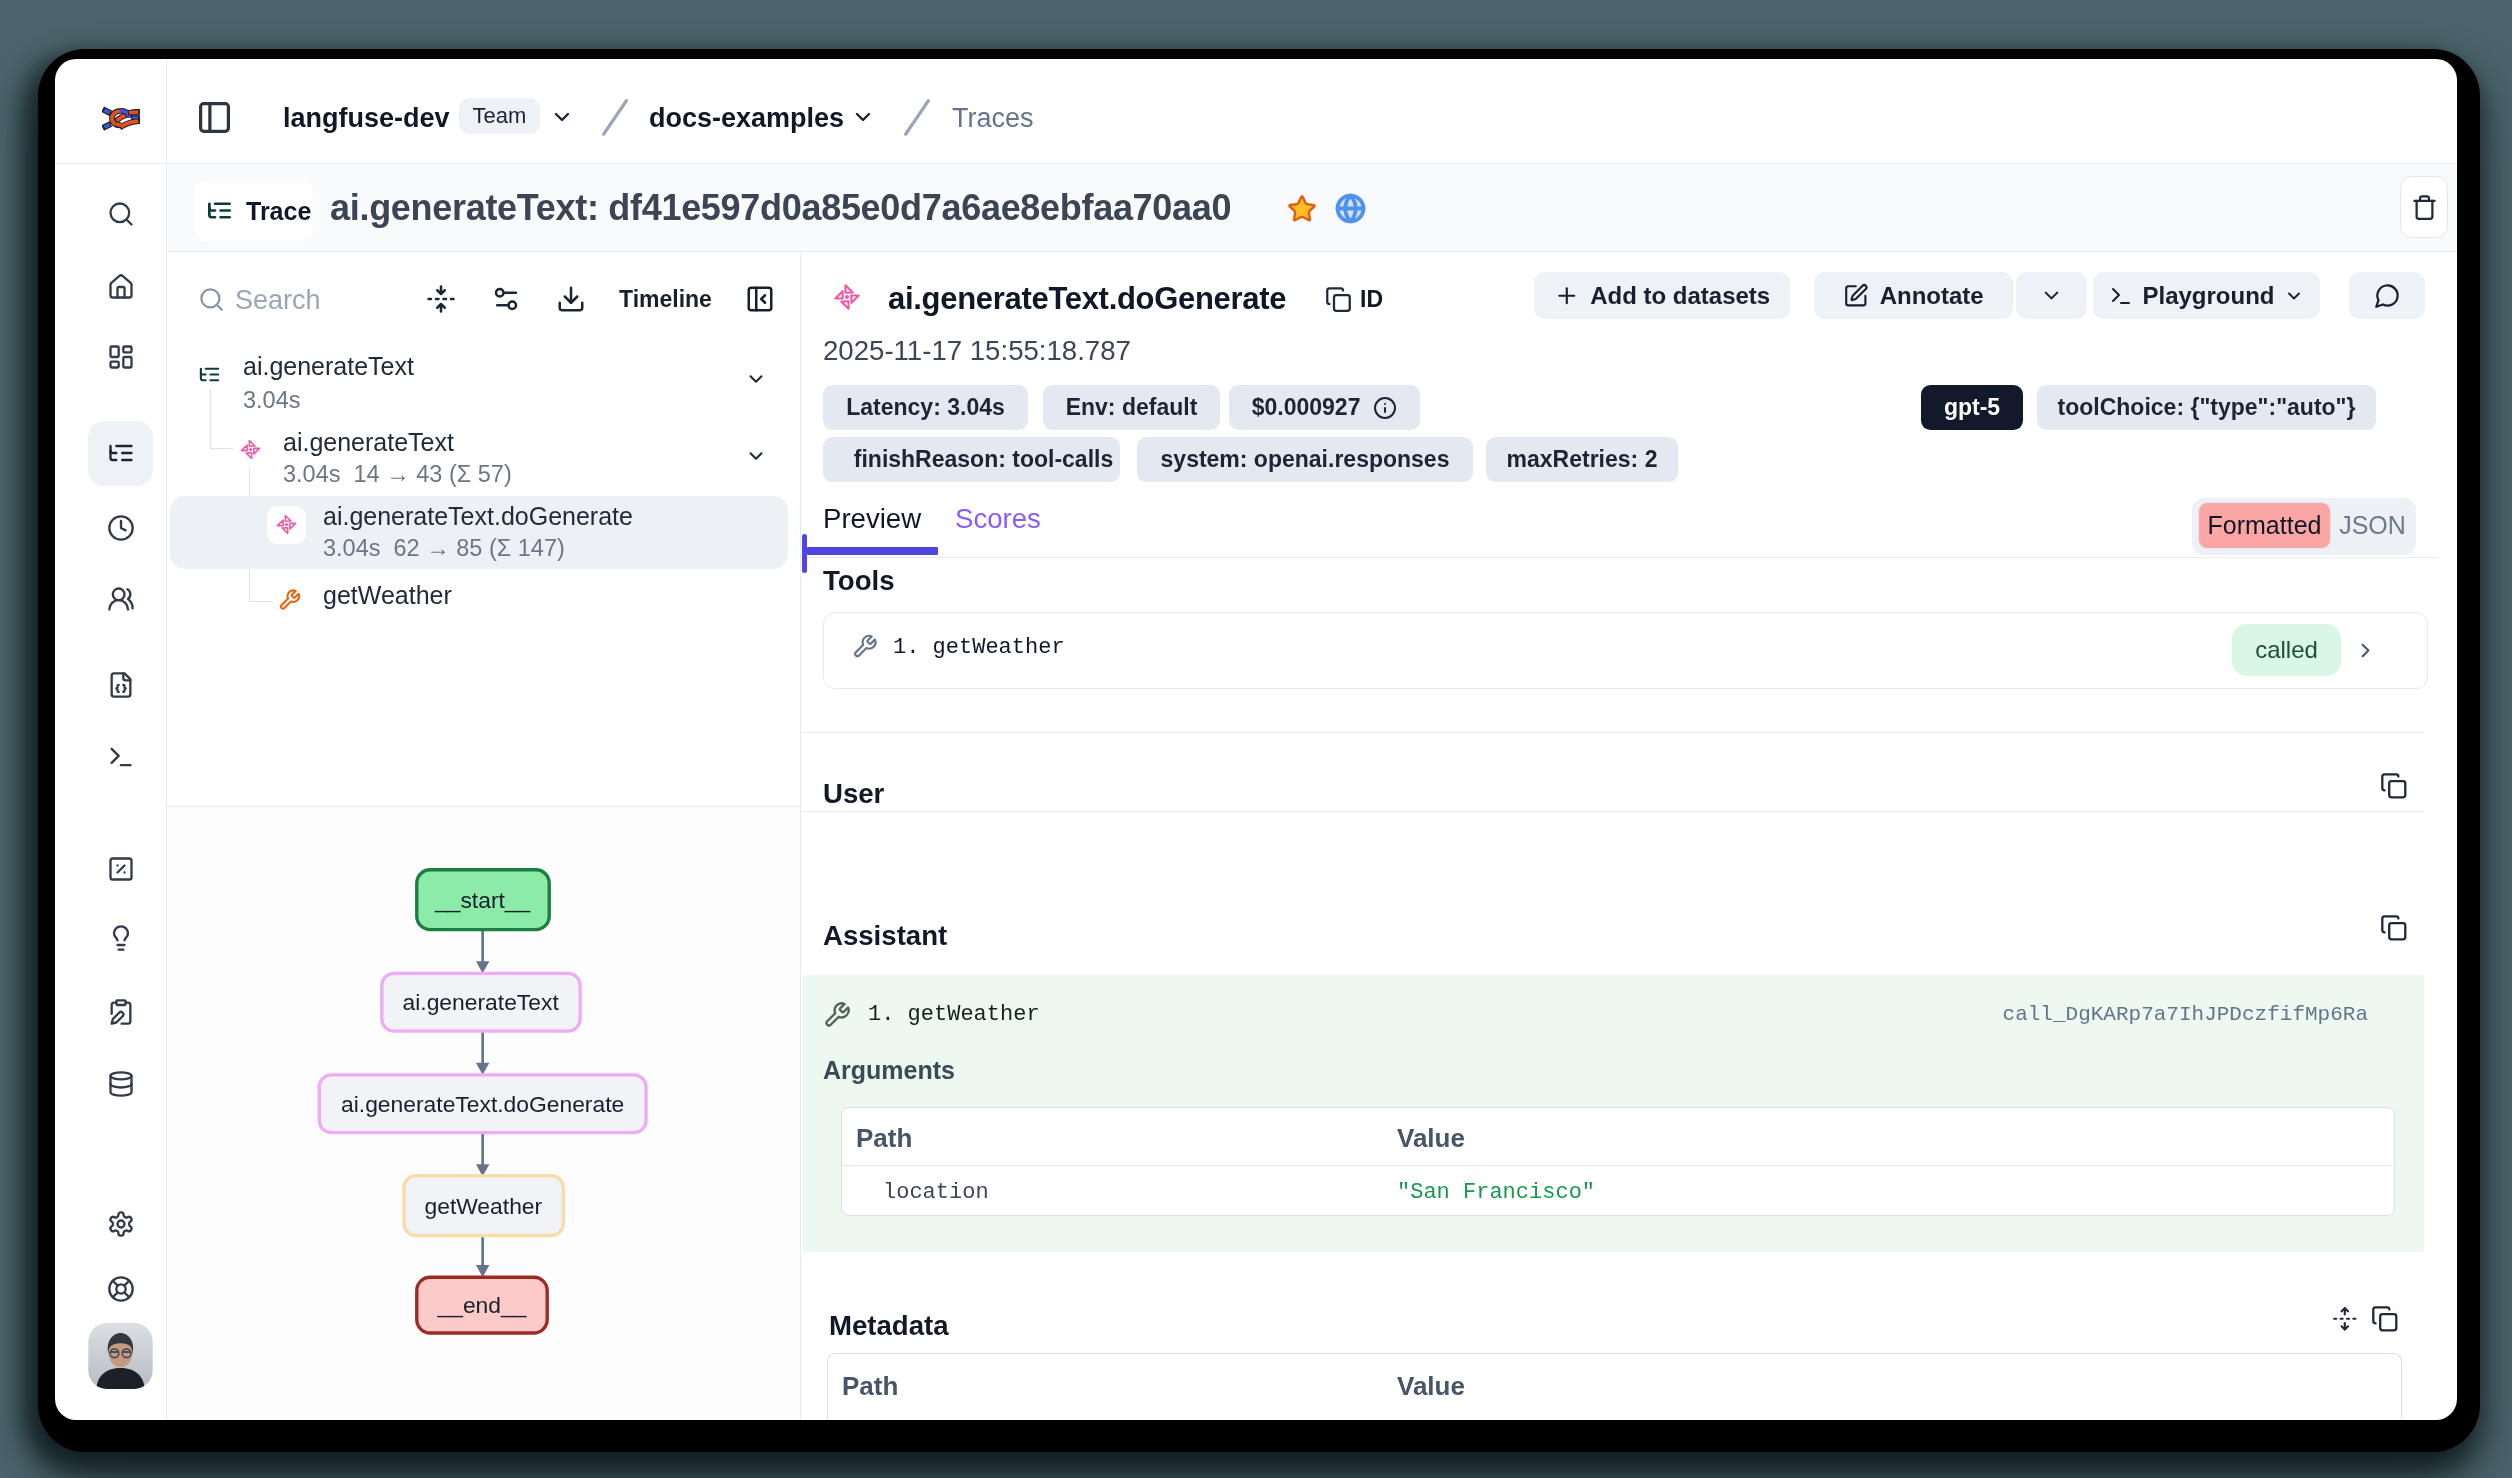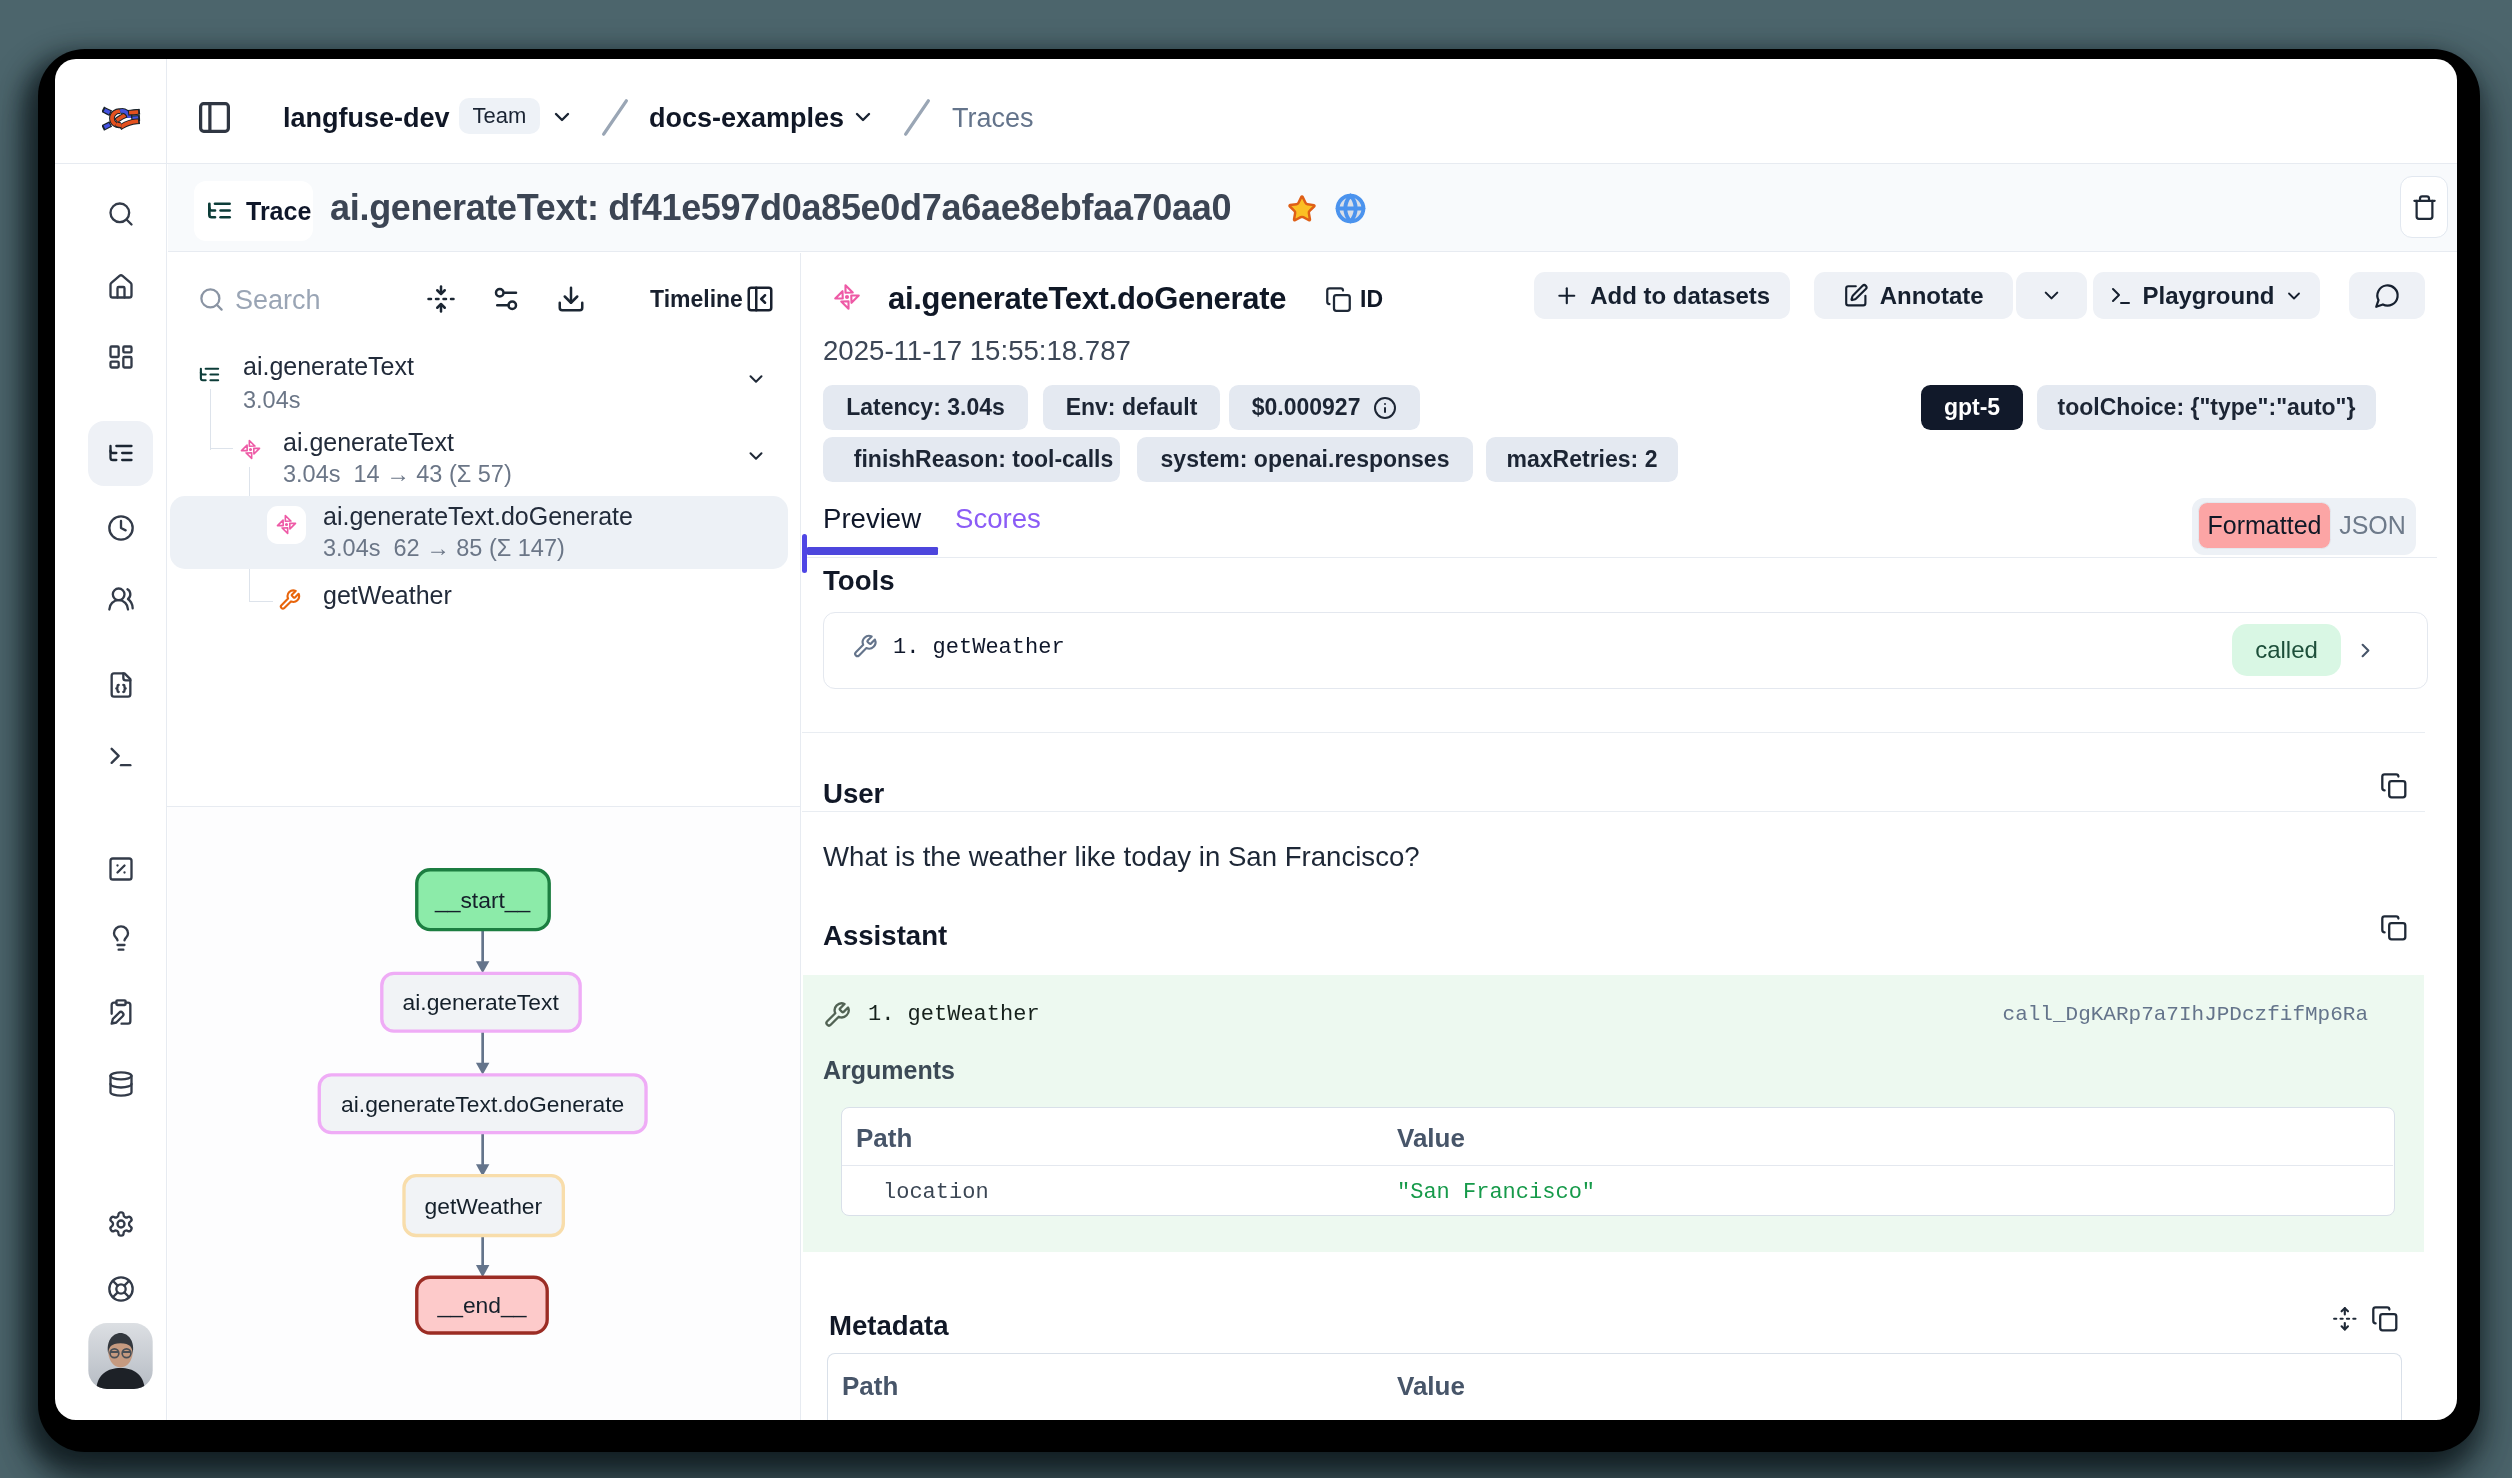--- a/index.html
+++ b/index.html
@@ -275,21 +275,20 @@
       <path d="m9 18 6-6-6-6"></path>
     </svg>
   <div class="a" style="left:747px;top:673px;width:1623px;height:1.3px;background:#e9edf2;"></div>
 
   <div class="t" style="left:768px;top:719px;height:31px;font-size:27.6px;font-weight:bold;color:#111827;">User</div>
   <svg class="ic" viewBox="0 0 24 24" fill="none" stroke="#1f2937" stroke-width="2" stroke-linecap="round" stroke-linejoin="round" style="left:2325px;top:713px;width:27.6px;height:27.6px;">
       <rect width="14" height="14" x="8" y="8" rx="2" ry="2"></rect>
       <path d="M4 16c-1.1 0-2-.9-2-2V4c0-1.1.9-2 2-2h10c1.1 0 2 .9 2 2"></path>
     </svg>
   <div class="a" style="left:747px;top:752px;width:1623px;height:1.3px;background:#e9edf2;"></div>
-  <div class="t" style="left:768px;top:782px;height:32px;font-size:27.6px;color:#1d2736;">What is the weather like today in San Francisco?</div>
 
   <div class="t" style="left:768px;top:861px;height:31px;font-size:27.6px;font-weight:bold;color:#111827;">Assistant</div>
   <svg class="ic" viewBox="0 0 24 24" fill="none" stroke="#1f2937" stroke-width="2" stroke-linecap="round" stroke-linejoin="round" style="left:2325px;top:855px;width:27.6px;height:27.6px;">
       <rect width="14" height="14" x="8" y="8" rx="2" ry="2"></rect>
       <path d="M4 16c-1.1 0-2-.9-2-2V4c0-1.1.9-2 2-2h10c1.1 0 2 .9 2 2"></path>
     </svg>
 
   <div class="a" style="left:748px;top:916px;width:1621px;height:277px;background:#edf9f0;"></div>
   <svg class="ic" viewBox="0 0 24 24" fill="none" stroke="#526354" stroke-width="2" stroke-linecap="round" stroke-linejoin="round" style="left:768px;top:941px;width:28px;height:30px;">
       <path d="M14.7 6.3a1 1 0 0 0 0 1.4l1.6 1.6a1 1 0 0 0 1.4 0l3.77-3.77a6 6 0 0 1-7.94 7.94l-6.91 6.91a2.12 2.12 0 0 1-3-3l6.91-6.91a6 6 0 0 1 7.94-7.94l-3.76 3.76z"></path>
@@ -342,21 +341,21 @@
       <path d="M20 7h-9"></path>
       <path d="M14 17H5"></path>
       <circle cx="17" cy="17" r="3"></circle>
       <circle cx="7" cy="7" r="3"></circle>
     </svg>
   <svg class="ic" viewBox="0 0 24 24" fill="none" stroke="#1b2633" stroke-width="2" stroke-linecap="round" stroke-linejoin="round" style="left:501px;top:225px;width:30px;height:30px;">
       <path d="M12 15V3"></path>
       <path d="M21 15v4a2 2 0 0 1-2 2H5a2 2 0 0 1-2-2v-4"></path>
       <path d="m7 10 5 5 5-5"></path>
     </svg>
-  <div class="t" style="left:564px;top:225px;height:30px;font-size:23px;font-weight:bold;color:#18202e;margin-left:31px;">Timeline</div>
+  <div class="t" style="left:564px;top:225px;height:30px;font-size:23px;font-weight:bold;color:#18202e;">Timeline</div>
   <svg class="ic" viewBox="0 0 24 24" fill="none" stroke="#18202e" stroke-width="2" stroke-linecap="round" stroke-linejoin="round" style="left:690px;top:225px;width:30px;height:30px;">
       <rect x="3" y="3" width="18" height="18" rx="2"></rect>
       <path d="M9 3v18"></path>
       <path d="m16 15-3-3 3-3"></path>
     </svg>
 
   <div class="a" style="left:155px;top:330px;width:1.3px;height:61px;background:#dde3eb;"></div>
   <div class="a" style="left:155px;top:389px;width:23px;height:1.3px;background:#dde3eb;"></div>
   <div class="a" style="left:194px;top:408px;width:1.3px;height:135px;background:#dde3eb;"></div>
   <div class="a" style="left:194px;top:463px;width:15px;height:1.3px;background:#dde3eb;"></div>

